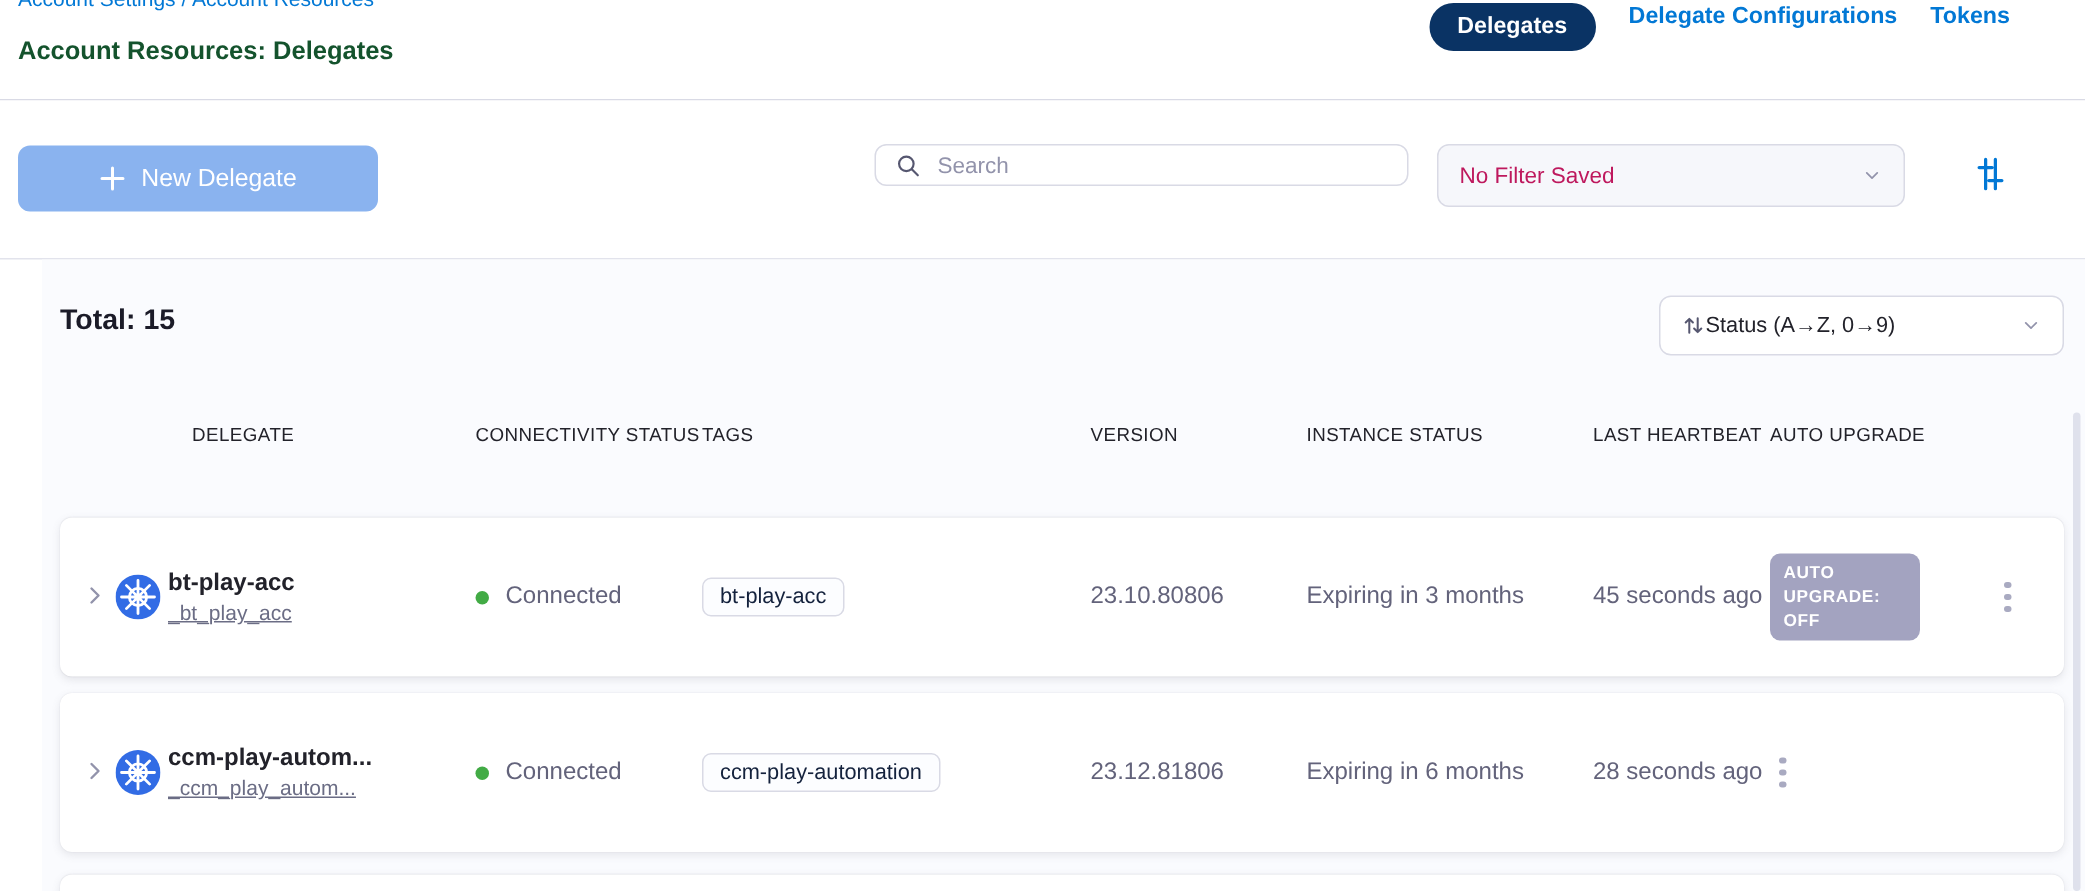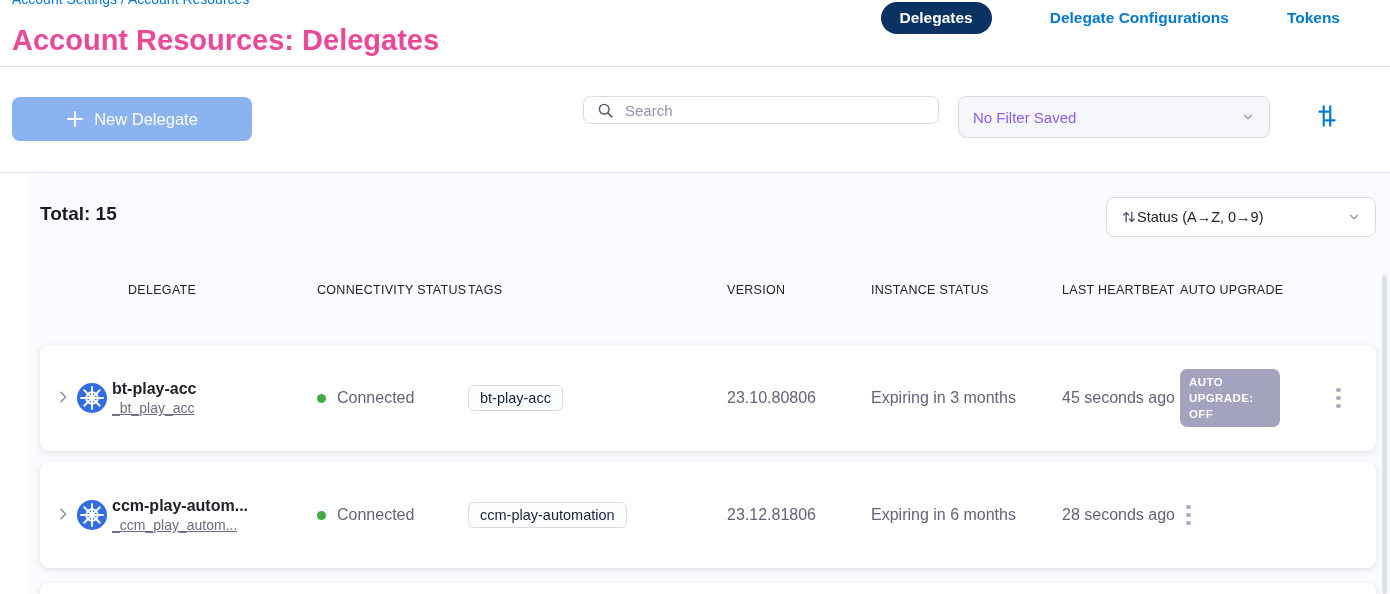--- a/index.html
+++ b/index.html
@@ -4,39 +4,39 @@
 <style>
   html,body{margin:0;padding:0;}
   body{
     width:1390px;height:594px;overflow:hidden;position:relative;
     background:#ffffff;font-family:"Liberation Sans",sans-serif;color:#1c1c28;
   }
   
   .page-header{position:absolute;top:0;left:0;right:0;height:66px;background:#fff;
     border-bottom:1px solid #d9dae5;overflow:hidden;}
   .breadcrumb{position:absolute;top:-9px;left:12px;font-size:14px;color:#0278d5;white-space:nowrap;cursor:pointer;}
-  .page-title{position:absolute;top:24px;left:12px;margin:0;font-size:29px;font-weight:bold;color:#ec4899;}
-  .tabs{position:absolute;top:2px;right:50px;display:flex;align-items:center;gap:58px;}
+  .page-title{position:absolute;top:24px;left:12px;margin:0;font-size:17px;font-weight:bold;color:#14532d;}
+  .tabs{position:absolute;top:2px;right:50px;display:flex;align-items:flex-start;gap:22px;}
   .tab{background:none;border:none;font-family:inherit;font-size:15.5px;font-weight:600;
     color:#0278d5;cursor:pointer;padding:0;}
   .tab.active{background:#0a3364;color:#fff;border-radius:999px;padding:7px 19px;}
   
   .toolbar{position:absolute;top:67px;left:0;right:0;height:105px;background:#fff;
     border-bottom:1px solid #e2e3ec;}
   .btn-new{position:absolute;left:12px;top:30px;width:240px;height:44px;background:#8ab3ef;
     border:none;border-radius:8px;color:#fff;font-family:inherit;font-size:16.5px;
     display:flex;align-items:center;justify-content:center;gap:10px;cursor:pointer;}
   .search{position:absolute;left:583px;top:29px;width:356px;height:28px;border:1px solid #d9dae5;
     border-radius:8px;background:#fff;display:flex;align-items:center;gap:9px;padding:0 13px;box-sizing:border-box;}
   .search input{flex:1;border:none;outline:none;background:transparent;font-family:inherit;
     font-size:15px;color:#22222a;}
   .search input::placeholder{color:#9293ab;}
   .filter-select{position:absolute;left:958px;top:29px;width:312px;height:42px;background:#f6f7fb;
     border:1px solid #d9dae5;border-radius:8px;display:flex;align-items:center;
-    padding:0 14px;box-sizing:border-box;font-size:15px;color:#8b5cf6;cursor:pointer;}
+    padding:0 14px;box-sizing:border-box;font-size:15px;color:#be185d;cursor:pointer;}
   .filter-select .chev{margin-left:auto;}
   .sliders-btn{position:absolute;left:1312px;top:35px;width:30px;height:30px;background:none;border:none;cursor:pointer;padding:0;}
   
   .content{position:absolute;top:173px;left:0;right:0;bottom:0;background:#fafbfe;overflow:hidden;margin-left:28px;}
   .total{position:absolute;left:12px;top:30px;font-size:19px;font-weight:bold;color:#1b1b28;}
   .sort{position:absolute;left:1078px;top:24px;width:270px;height:40px;background:#fff;
     border:1px solid #d9dae5;border-radius:8px;display:flex;align-items:center;
     padding:0 14px;box-sizing:border-box;font-size:14.5px;font-weight:500;color:#22222a;cursor:pointer;}
   .sort .chev{margin-left:auto;}
   .grid-cols{display:grid;grid-template-columns:237px 151px 259px 144px 191px 118px 150px 1fr;

